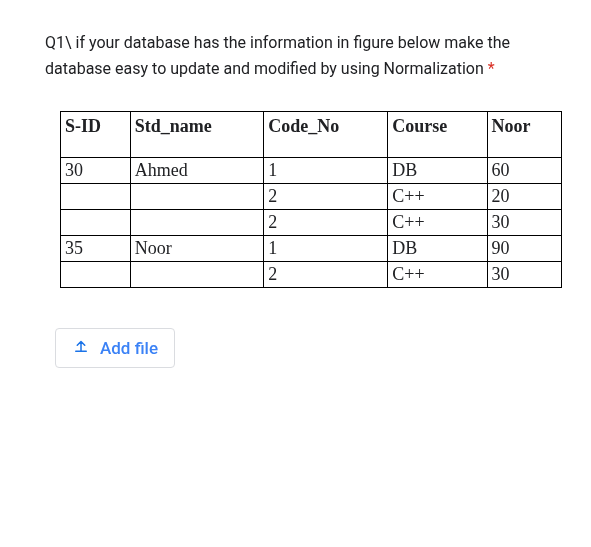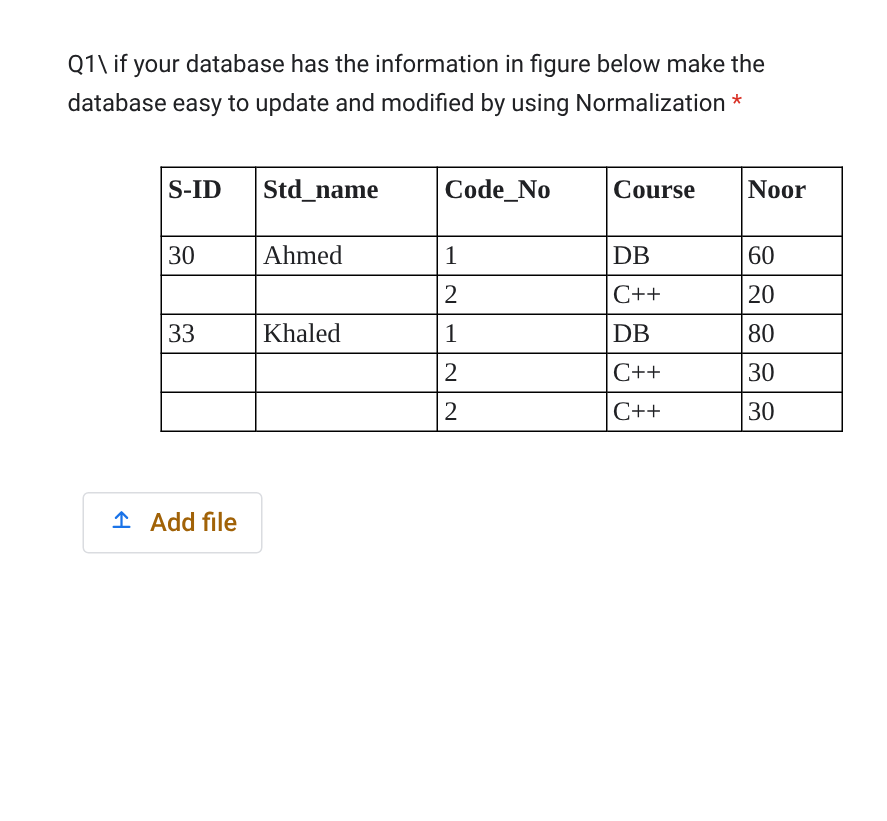--- a/index.html
+++ b/index.html
@@ -17,21 +17,20 @@
       padding: 30px 45px 20px 45px;
       font-size: 16px;
       line-height: 1.6;
       color: #202124;
     }
     .asterisk {
       color: #d93025;
     }
     .table-container {
       padding: 10px 29px 25px 60px;
-      margin-left: 47px;
     }
     table {
       border-collapse: collapse;
       width: 100%;
       font-family: 'Times New Roman', serif;
     }
     th, td {
       border: 1px solid #000;
       text-align: left;
       padding: 2px 4px;
@@ -46,21 +45,21 @@
       padding-bottom: 20px;
     }
     .sub-row td {
       border-top: none;
     }
     .add-file-btn {
       margin: 15px 0 15px 55px;
       display: inline-flex;
       align-items: center;
       gap: 10px;
-      color: #a16207;
+      color: #3b82f6;
       font-size: 17px;
       font-weight: 500;
       padding: 8px 16px;
       border: 1px solid #dadce0;
       border-radius: 4px;
       cursor: pointer;
       background: #fff;
       font-family: 'Roboto', Arial, sans-serif;
     }
     .upload-icon {
@@ -94,33 +93,33 @@
       <td>DB</td>
       <td>60</td>
     </tr>
     <tr class="sub-row">
       <td></td>
       <td></td>
       <td>2</td>
       <td>C++</td>
       <td>20</td>
     </tr>
-    <tr>
-      <td>33</td>
-      <td>Khaled</td>
-      <td>1</td>
-      <td>DB</td>
-      <td>80</td>
-    </tr>
     <tr class="sub-row">
       <td></td>
       <td></td>
       <td>2</td>
       <td>C++</td>
       <td>30</td>
+    </tr>
+    <tr>
+      <td>35</td>
+      <td>Noor</td>
+      <td>1</td>
+      <td>DB</td>
+      <td>90</td>
     </tr>
     <tr class="sub-row">
       <td></td>
       <td></td>
       <td>2</td>
       <td>C++</td>
       <td>30</td>
     </tr>
   </tbody>
     </table>

